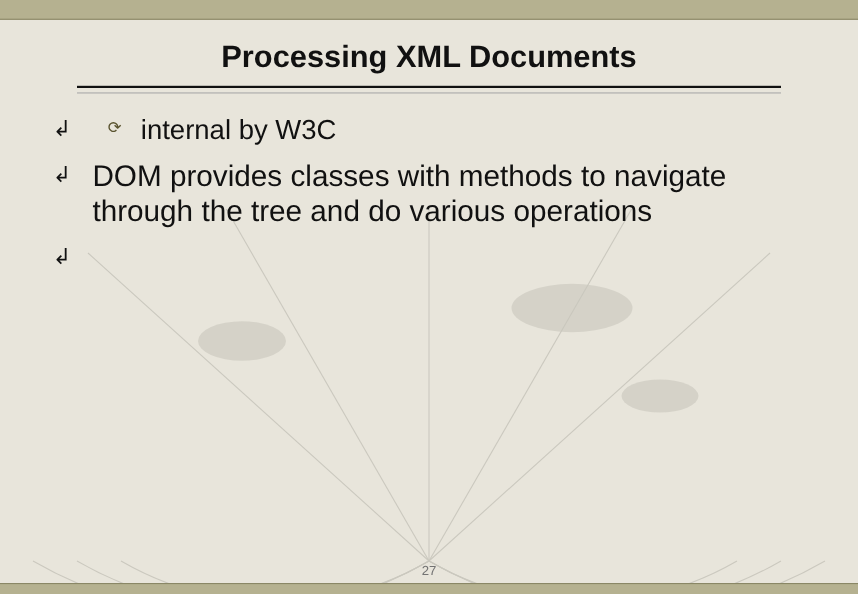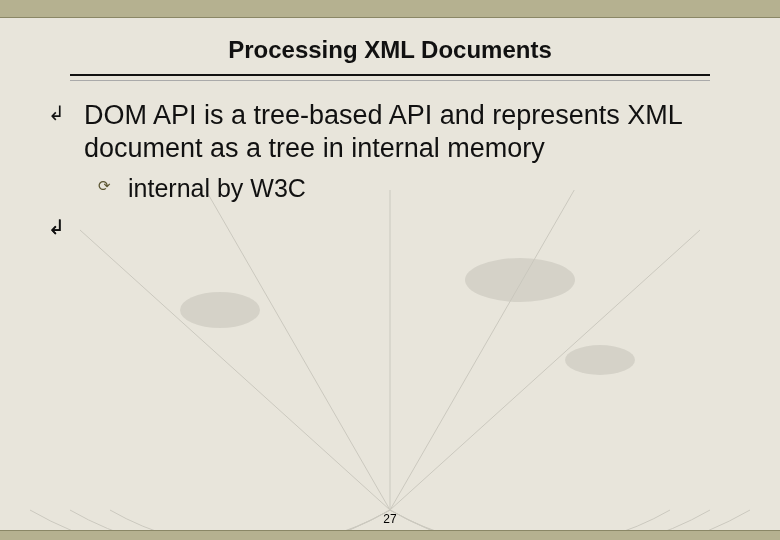--- a/index.html
+++ b/index.html
@@ -33,21 +33,21 @@
     pointer-events: none;
     z-index: 0;
   }
   .content {
     position: relative;
     z-index: 1;
     padding: 18px 40px 0 40px;
   }
   .title {
     text-align: center;
-    font-size: 24px;
+    font-size: 28px;
     font-weight: bold;
     color: #111;
     padding-bottom: 10px;
     border-bottom: 2px solid #111;
     margin: 0 30px 4px 30px;
   }
   .hair {
     border-bottom: 1px solid #aaa;
     margin: 0 30px 18px 30px;
   }
@@ -86,21 +86,21 @@
     font-family: "Segoe UI Symbol","DejaVu Sans",sans-serif;
     color: #5a5430;
   }
   .pagenum {
     position: absolute;
     bottom: 14px;
     left: 0;
     width: 100%;
     text-align: center;
     font-size: 12px;
-    color: #000000;
+    color: #737373;
     z-index: 2;
   }
 </style>
 </head>
 <body>
 
 <div class="top-band"></div>
 
 <svg class="bg-art" viewBox="0 0 780 340" preserveAspectRatio="xMidYMid slice">
   <g fill="none" stroke="#4a4a40" stroke-width="1">
@@ -123,30 +123,30 @@
   </g>
 </svg>
 
 <div class="content">
   <h1 class="title">Processing XML Documents</h1>
   <div class="hair"></div>
 
   <ul class="lvl1">
     <li>
       <span class="bullet1">↲</span>
-      <span>DOM API is a tree-based API and represents XML document as a tree in internal memory</span>
       <ul class="lvl2">
         <li>
           <span class="bullet2">⟳</span>
           <span>internal by W3C</span>
         </li>
       </ul>
     </li>
     <li>
       <span class="bullet1">↲</span>
+      <span>DOM provides classes with methods to navigate through the tree and do various operations</span>
     </li>
     <li>
       <span class="bullet1">↲</span>
     </li>
   </ul>
 </div>
 
 <div class="pagenum">27</div>
 <div class="bottom-band"></div>
 

